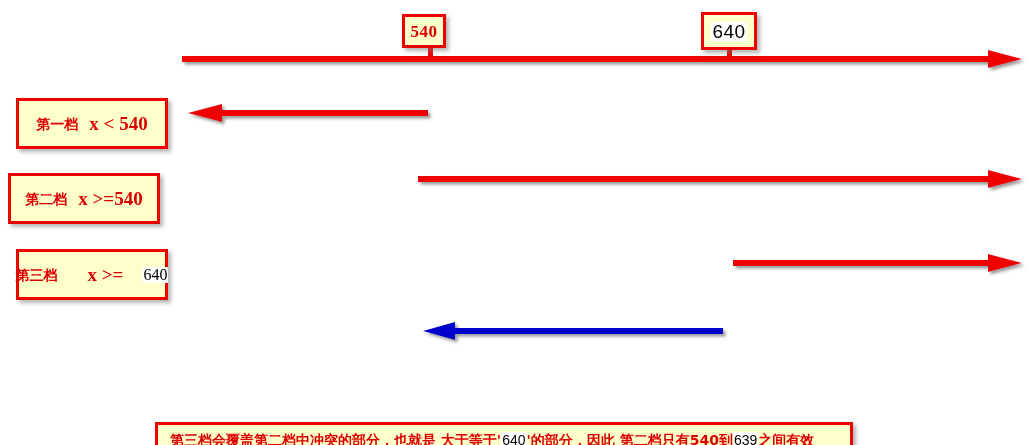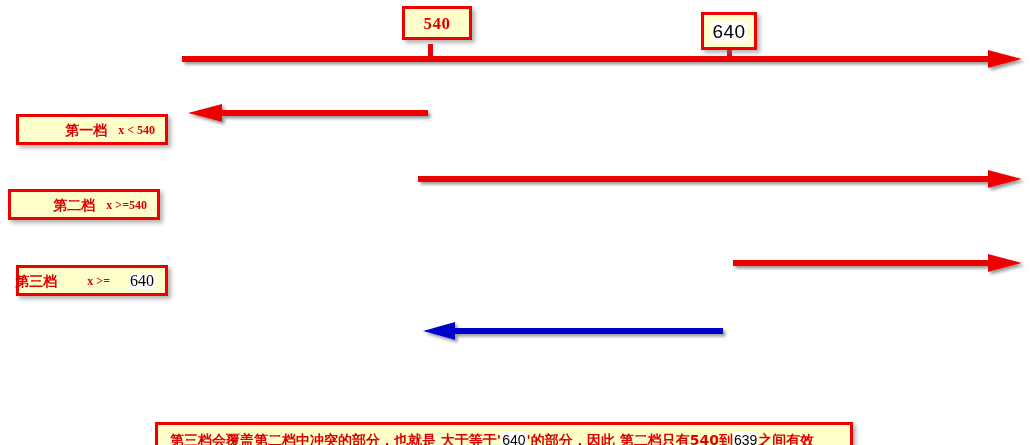--- a/index.html
+++ b/index.html
@@ -49,30 +49,29 @@
 
   
   .tick {
     position: absolute;
     width: 5px;
     background: #EE0000;
   }
 
   
   .tier {
-    height: 31px;
+    height: 51px;
     padding: 0 10px;
-    justify-content: flex-end;
-    margin-top: 16px;
+    justify-content: center;
   }
   .tier .box-text {
     font-size: 15px;
   }
   .tier .cjk { font-family: "DejaVu Sans", sans-serif; font-size: 14px; }
-  .tier .expr { font-size: 12px; margin-left: 11px; font-family: "Liberation Serif", serif; }
+  .tier .expr { font-size: 19px; margin-left: 11px; font-family: "Liberation Serif", serif; }
 
   
   .arrow {
     position: absolute;
     height: 18px;
     pointer-events: none;
   }
   .arrow svg { display: block; overflow: visible; }
 
   
@@ -103,21 +102,21 @@
     <g filter="url(#sh)">
       <rect x="0" y="6" width="818" height="6" fill="#EE0000"></rect>
       <polygon points="806,0 840,9 806,18" fill="#EE0000"></polygon>
     </g>
   </svg>
 </div>
 
 <div class="tick" style="left:428px; top:44px; height:16px;"></div>
 <div class="tick" style="left:727px; top:44px; height:16px;"></div>
 
-<div class="box chip" style="left:402px; top:6px; width:70px; height:34px;">
+<div class="box chip" style="left:402px; top:14px; width:44px; height:34px;">
   <span class="box-text">540</span>
 </div>
 
 <div class="box chip" style="left:701px; top:12px; width:56px; height:38px;">
   <span class="box-text edit-overlay" style="font-size:19px;">640</span>
 </div>
 
 <div class="box tier" style="left:16px; top:98px; width:152px;">
   <span class="box-text cjk">第一档</span>
   <span class="box-text expr">x &lt; 540</span>

